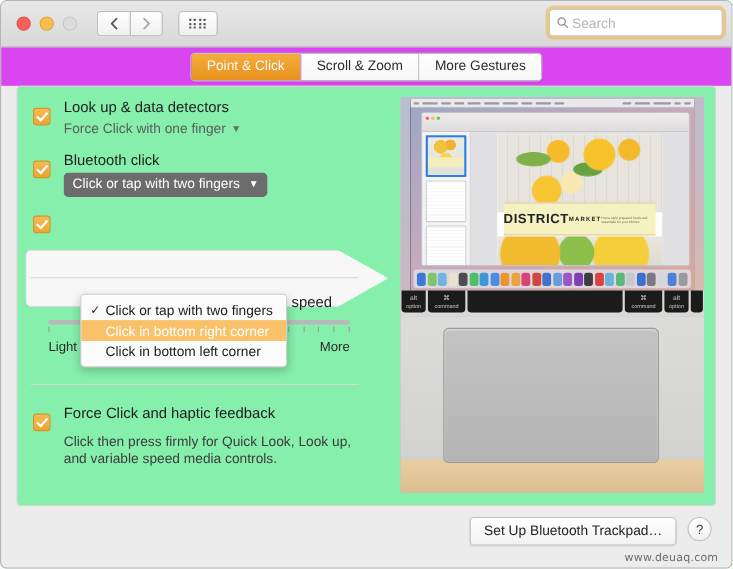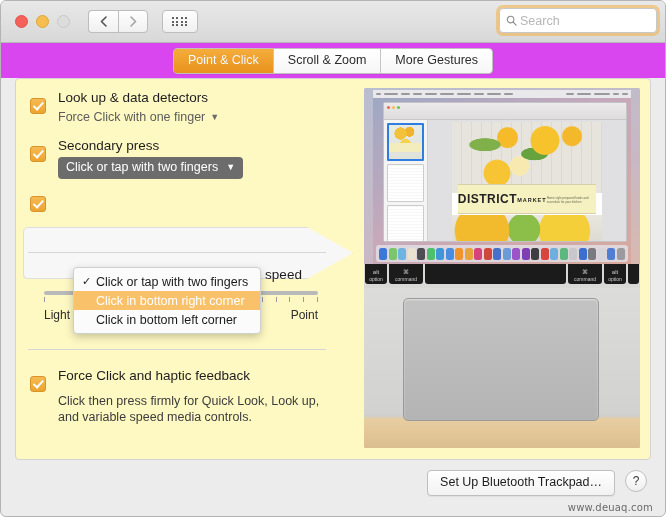--- a/index.html
+++ b/index.html
@@ -135,21 +135,21 @@
     background: linear-gradient(#f4ad3c, #e8921d);
     color: #fff;
     text-shadow: 0 -0.5px 0 rgba(130,80,0,0.45);
   }
 
   
   .content {
     position: relative;
     margin: 0 14px;
     height: 382px;
-    background: #fef9c3;
+    background: #86efac;
     border: 1px solid #d3d3d3;
     border-radius: 4px;
   }
 
   
   .left-col {
     position: absolute;
     left: 0; top: 0;
     width: 322px; height: 100%;
   }
@@ -657,21 +657,21 @@
           <span class="opt-sub">
             <span>Force Click with one finger</span>
             <span class="chev">▼</span>
           </span>
         </span>
       </div>
 
       <div class="opt-row" style="top: 58px;">
         <span class="cb"></span>
         <span class="opt-text">
-          <span class="opt-title" style="display:block;">Secondary press</span>
+          <span class="opt-title" style="display:block;">Bluetooth click</span>
           <span class="popup-btn">
             <span>Click or tap with two fingers</span>
             <span class="chev">▼</span>
           </span>
         </span>
       </div>
 
       <div class="opt-row" style="top: 108px;">
         <span class="cb"></span>
       </div>
@@ -722,21 +722,21 @@
             <i style="left:33%"></i>
           <i style="left:44%"></i>
             <i style="left:55%"></i>
             <i style="left:66%"></i>
             <i style="left:77%"></i>
           <i style="left:88%"></i>
             <i style="left:99%"></i>
         </div>
         <div class="ends">
           <span>Slow</span>
-          <span>Point</span>
+          <span>More</span>
         </div>
       </div>
 
       <div class="divider" style="top: 270px;"></div>
 
       <div class="opt-row" style="top: 288px; right: 14px;">
         <span class="cb"></span>
         <span class="opt-text">
           <span class="opt-title" style="display:block;">Force Click and haptic feedback</span>
           <span class="fc-desc" style="display:block; max-width: 262px;">Click then press firmly for Quick Look, Look up, and variable speed media controls.</span>

